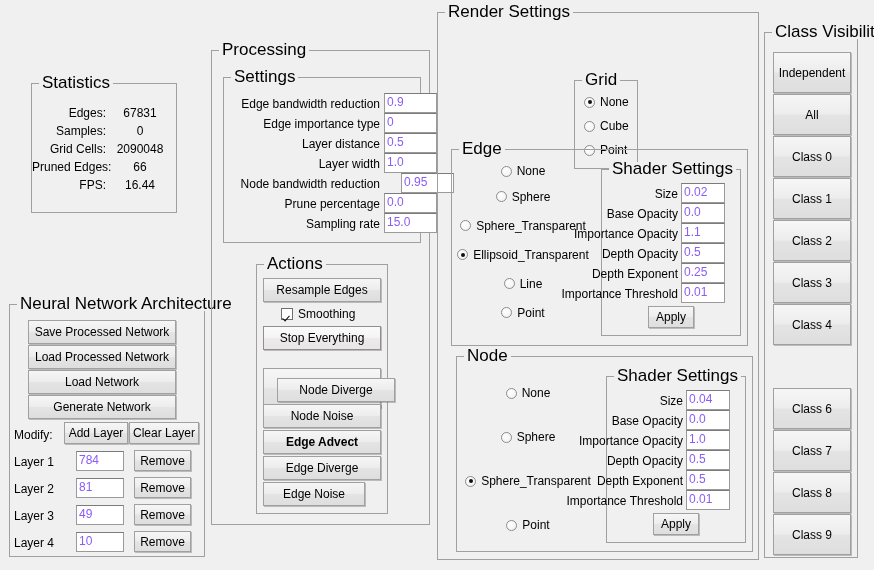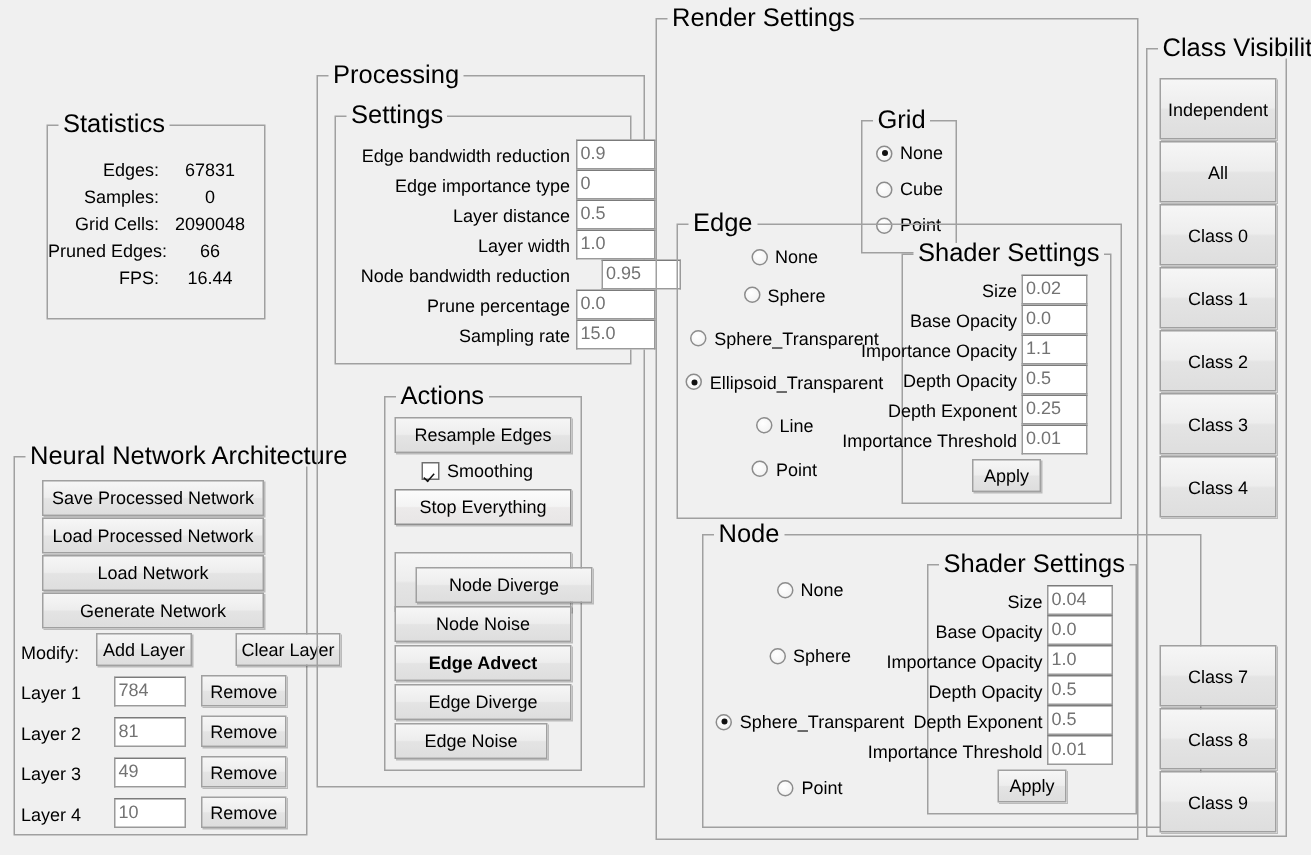--- a/index.html
+++ b/index.html
@@ -28,21 +28,21 @@
     background:#ffffff;
     border:1px solid #9a9a9a;
     border-top-color:#7b7b7b;
     font-family:"Liberation Sans","DejaVu Sans",sans-serif;
     font-size:12px;
     line-height:17px;
     padding:0 2px;
     box-sizing:border-box;
     white-space:nowrap;
     overflow:hidden;
-    color:#737373;
+    color:#8b5cf6;
   }
   
   .btn{
     position:absolute;
     background:linear-gradient(to bottom,#f6f6f6 0%,#ededed 48%,#e4e4e4 52%,#dedede 100%);
     border:1px solid #a0a0a0;
     box-sizing:border-box;
     font-family:"Liberation Sans","DejaVu Sans",sans-serif;
     font-size:12px;
     color:#000;
@@ -106,21 +106,21 @@
 <div class="gb" style="left:9px;top:304px;width:194px;height:251px;">
   <span class="gbt">Neural Network Architecture</span>
 
   <div class="btn" style="left:18px;top:15px;width:148px;height:24px;">Save Processed Network</div>
   <div class="btn" style="left:18px;top:40px;width:148px;height:24px;">Load Processed Network</div>
   <div class="btn" style="left:18px;top:65px;width:148px;height:24px;">Load Network</div>
   <div class="btn" style="left:18px;top:90px;width:148px;height:24px;">Generate Network</div>
 
   <span class="lbl" style="left:4px;top:123px;">Modify:</span>
   <div class="btn" style="left:54px;top:117px;width:64px;height:22px;">Add Layer</div>
-  <div class="btn" style="left:119px;top:117px;width:70px;height:22px;margin-left:28px;">Clear Layer</div>
+  <div class="btn" style="left:119px;top:117px;width:70px;height:22px;">Clear Layer</div>
 
   <span class="lbl" style="left:4px;top:150px;">Layer 1</span>
   <div class="tb" style="left:66px;top:146px;width:48px;height:20px;">784</div>
   <div class="btn" style="left:124px;top:145px;width:57px;height:21px;">Remove</div>
 
   <span class="lbl" style="left:4px;top:177px;">Layer 2</span>
   <div class="tb" style="left:66px;top:173px;width:48px;height:20px;">81</div>
   <div class="btn" style="left:124px;top:172px;width:57px;height:21px;">Remove</div>
 
   <span class="lbl" style="left:4px;top:204px;">Layer 3</span>
@@ -247,21 +247,21 @@
       <span class="lbl rlbl" style="left:-72px;top:97px;width:148px;">Depth Exponent</span>
       <div class="tb" style="left:79px;top:93px;width:44px;height:20px;">0.25</div>
 
       <span class="lbl rlbl" style="left:-72px;top:117px;width:148px;">Importance Threshold</span>
       <div class="tb" style="left:79px;top:113px;width:44px;height:20px;">0.01</div>
 
       <div class="btn" style="left:46px;top:136px;width:46px;height:22px;">Apply</div>
     </div>
   </div>
 
-  <div class="gb" style="left:30px;top:343px;width:295px;height:194px;padding-left:36px;">
+  <div class="gb" style="left:18px;top:343px;width:295px;height:194px;">
     <span class="gbt">Node</span>
 
     <div style="position:absolute;left:0px;top:14px;width:142px;">
       <div class="radio" style="position:relative;left:0;top:0;justify-content:center;height:44px;">
         <span class="dot"></span>
         <span>None</span>
       </div>
       <div class="radio" style="position:relative;left:0;top:0;justify-content:center;height:44px;">
         <span class="dot"></span>
         <span>Sphere</span>
@@ -305,16 +305,17 @@
 <div class="gb" style="left:764px;top:32px;width:92px;height:524px;">
   <span class="gbt">Class Visibility</span>
 
   <div class="btn" style="left:8px;top:19px;width:78px;height:41px;">Independent</div>
   <div class="btn" style="left:8px;top:61px;width:78px;height:41px;">All</div>
   <div class="btn" style="left:8px;top:103px;width:78px;height:41px;">Class 0</div>
   <div class="btn" style="left:8px;top:145px;width:78px;height:41px;">Class 1</div>
   <div class="btn" style="left:8px;top:187px;width:78px;height:41px;">Class 2</div>
   <div class="btn" style="left:8px;top:229px;width:78px;height:41px;">Class 3</div>
   <div class="btn" style="left:8px;top:271px;width:78px;height:41px;">Class 4</div>
+  <div class="btn" style="left:8px;top:355px;width:78px;height:41px;">Class 6</div>
   <div class="btn" style="left:8px;top:397px;width:78px;height:41px;">Class 7</div>
   <div class="btn" style="left:8px;top:439px;width:78px;height:41px;">Class 8</div>
   <div class="btn" style="left:8px;top:481px;width:78px;height:41px;">Class 9</div>
 </div>
 
 </body></html>

